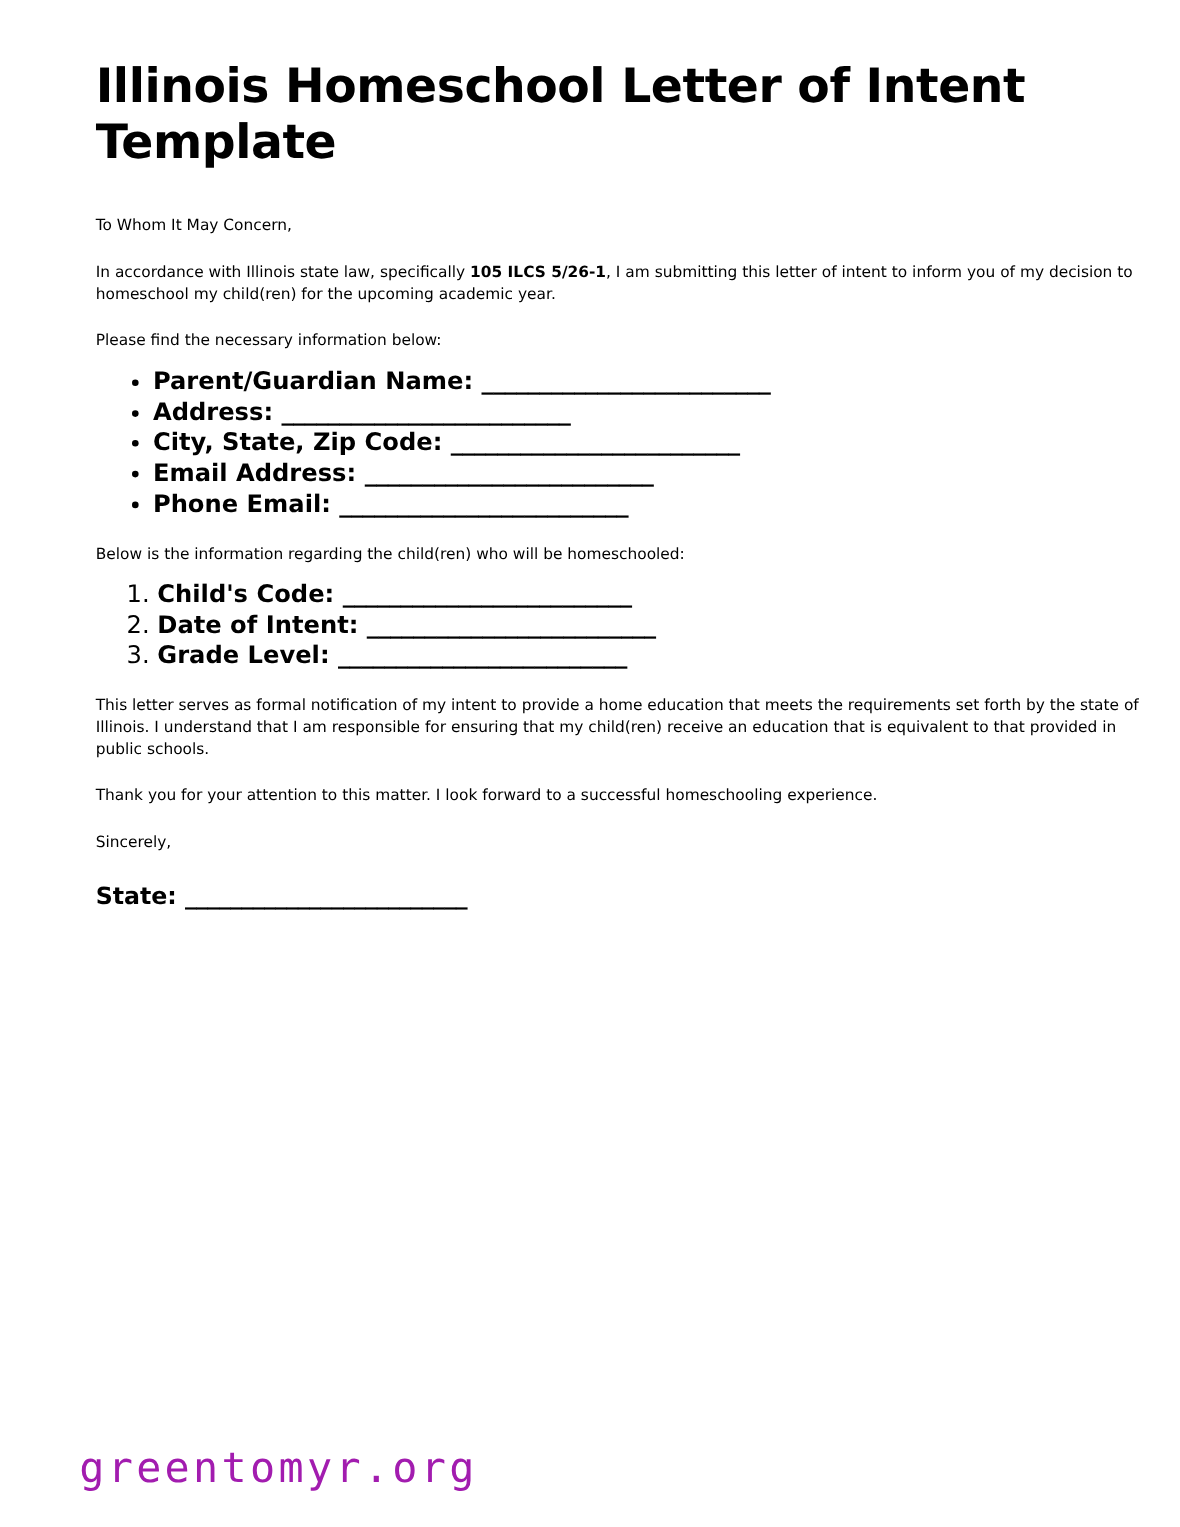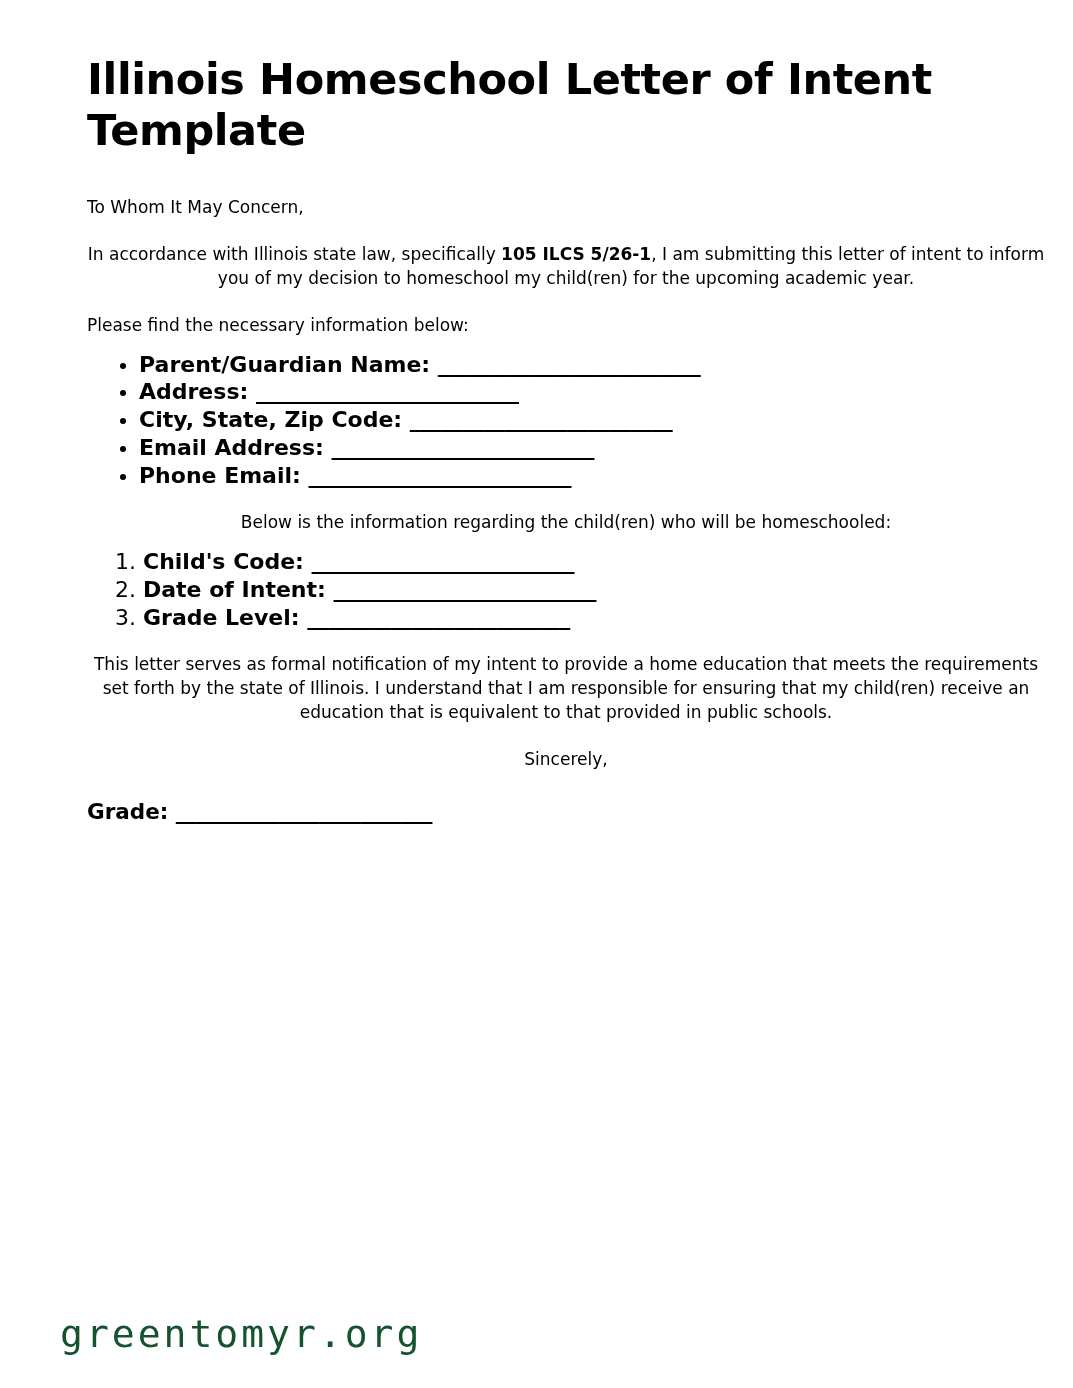--- a/index.html
+++ b/index.html
@@ -38,28 +38,28 @@
     font-weight: bold;
     line-height: 1.18;
     letter-spacing: -0.4px;
     margin: 0 0 0 0;
     width: 880px;
     color: #000;
   }
 
   
   .para {
-    font-size: 17px;
+    font-size: 14px;
     line-height: 1.40;
     margin: 0;
     color: #000;
     font-weight: normal;
   }
   .sp-greeting { margin-top: 41px; }
-  .sp-para     { margin-top: 23px; text-align: center; }
+  .sp-para     { margin-top: 23px; }
   .sp-intro    { margin-top: 23px; }
 
   strong, b { font-weight: bold; }
 
   
   ul.field-list,
   ol.child-list {
     margin: 14px 0 0 0;
     padding-left: 52px;
     font-size: 22px;
@@ -91,26 +91,26 @@
     font-weight: bold;
     margin: 0;
     line-height: 1.3;
   }
   .sp-sig  { margin-top: 30px; }
   .sp-date { margin-top: 26px; }
 
   
   .footer-brand {
     position: absolute;
-    left: 32px;
+    left: 44px;
     top: 1312px;
     font-family: "DejaVu Sans Mono", "Liberation Mono", monospace;
     font-size: 38px;
     letter-spacing: 3px;
-    color: #14532d;
+    color: #a21caf;
     white-space: nowrap;
   }
 </style>
 </head>
 <body>
 
 <div class="page">
   <div class="content">
 
     <h1 class="doc-title">Illinois Homeschool Letter of Intent Template</h1>
@@ -132,22 +132,23 @@
     <p class="para sp-para">Below is the information regarding the child(ren) who will be homeschooled:</p>
 
     <ol class="child-list">
       <li><span class="field-label">Child's Code:</span> <span class="blank">_________________________</span></li>
       <li><span class="field-label">Date of Intent:</span> <span class="blank">_________________________</span></li>
       <li><span class="field-label">Grade Level:</span> <span class="blank">_________________________</span></li>
     </ol>
 
     <p class="para sp-para">This letter serves as formal notification of my intent to provide a home education that meets the requirements set forth by the state of Illinois. I understand that I am responsible for ensuring that my child(ren) receive an education that is equivalent to that provided in public schools.</p>
 
+    <p class="para sp-para">Thank you for your attention to this matter. I look forward to a successful homeschooling experience.</p>
 
     <p class="para sp-para">Sincerely,</p>
 
 
-    <p class="sig-line sp-date"><span class="field-label">Grade:</span> <span class="blank">_________________________</span></p>
+    <p class="sig-line sp-date"><span class="field-label">State:</span> <span class="blank">_________________________</span></p>
 
   </div>
 
   <div class="footer-brand">greentomyr.org</div>
 </div>
 
 </body></html>

